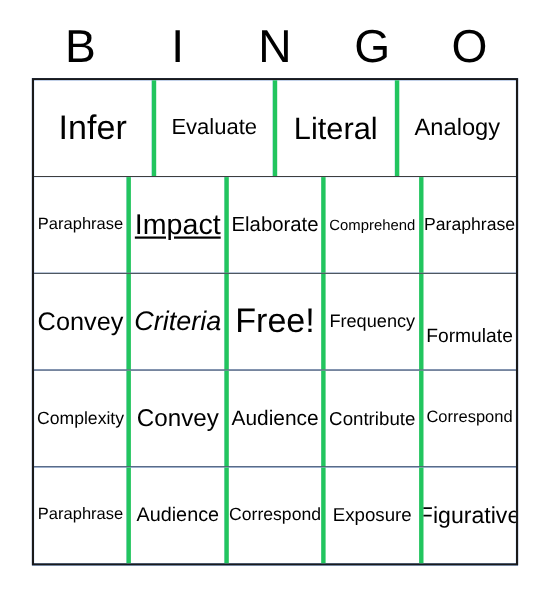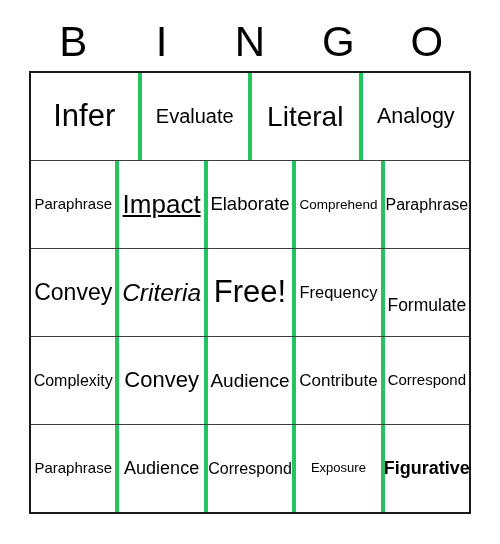--- a/index.html
+++ b/index.html
@@ -173,21 +173,21 @@
       <div class="bingo-cell">
           <span class="cell-text" style="font-size: 15px;">Paraphrase</span>
         </div>
       <div class="bingo-cell">
           <span class="cell-text" style="font-size: 18px;">Audience</span>
         </div>
       <div class="bingo-cell">
           <span class="cell-text" style="font-size: 16px;">Correspond</span>
         </div>
       <div class="bingo-cell">
-          <span class="cell-text" style="font-size: 13px;">Exposure</span>
+          <span class="cell-text" style="font-size: 17px;">Exposure</span>
         </div>
       <div class="bingo-cell">
-          <span class="cell-text" style="font-size: 18px; font-weight: bold;">Figurative</span>
+          <span class="cell-text" style="font-size: 21px;">Figurative</span>
         </div>
     </div>
 
   </div>
 </div>
 
 </body></html>

